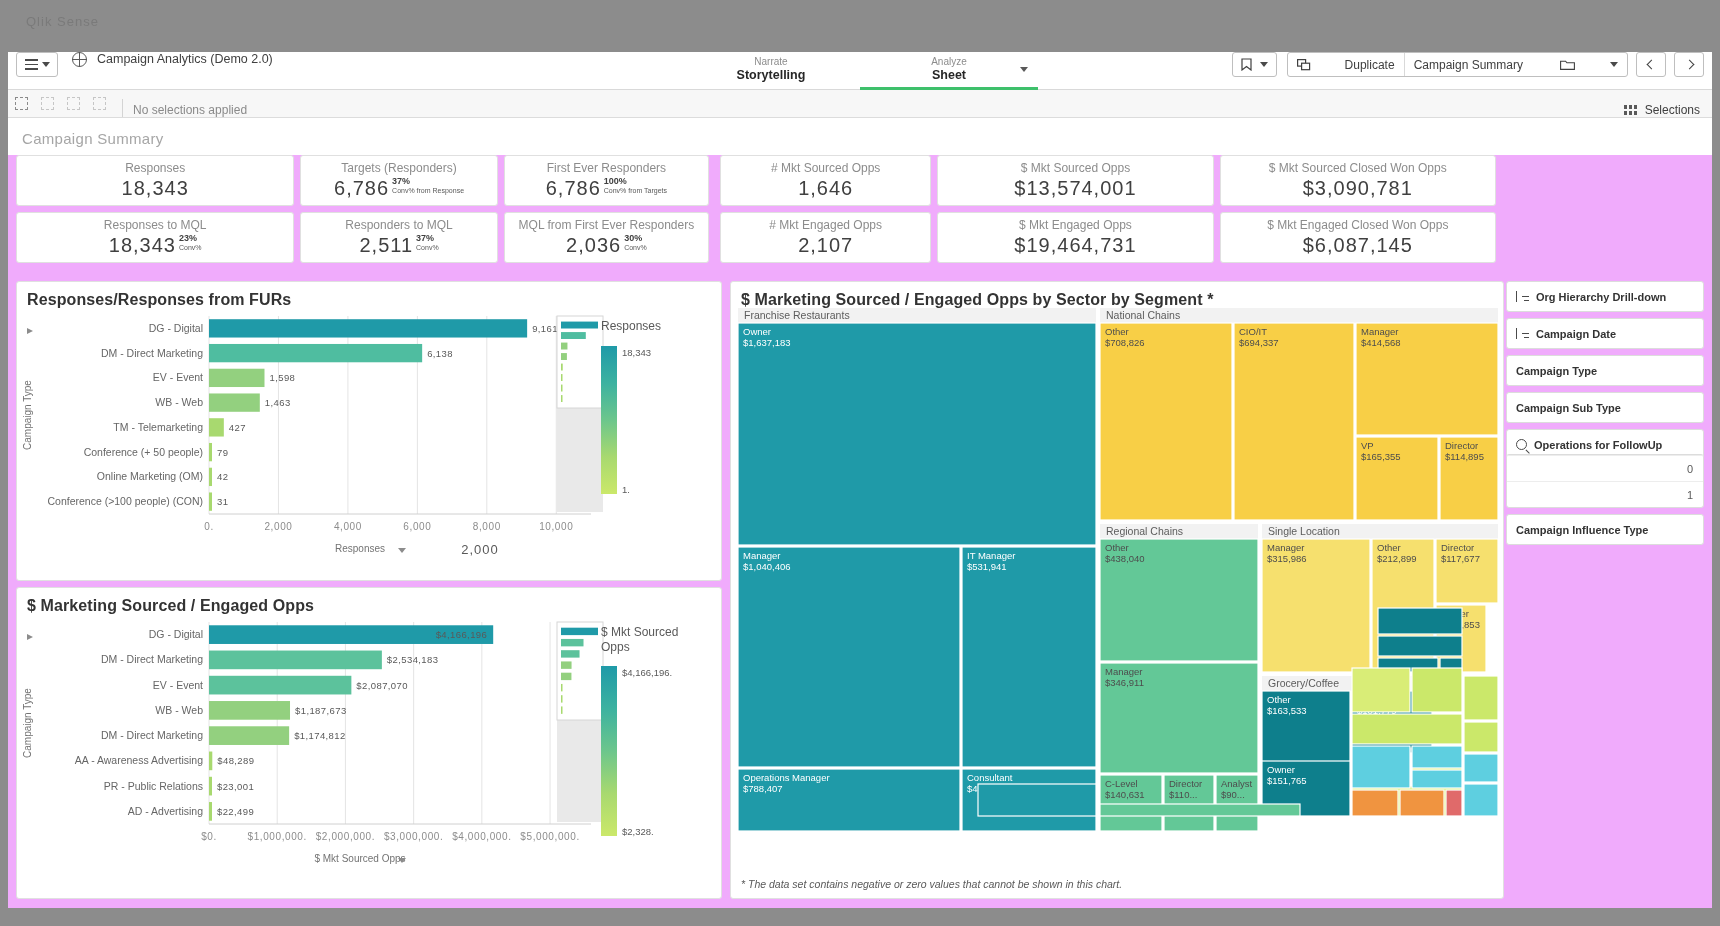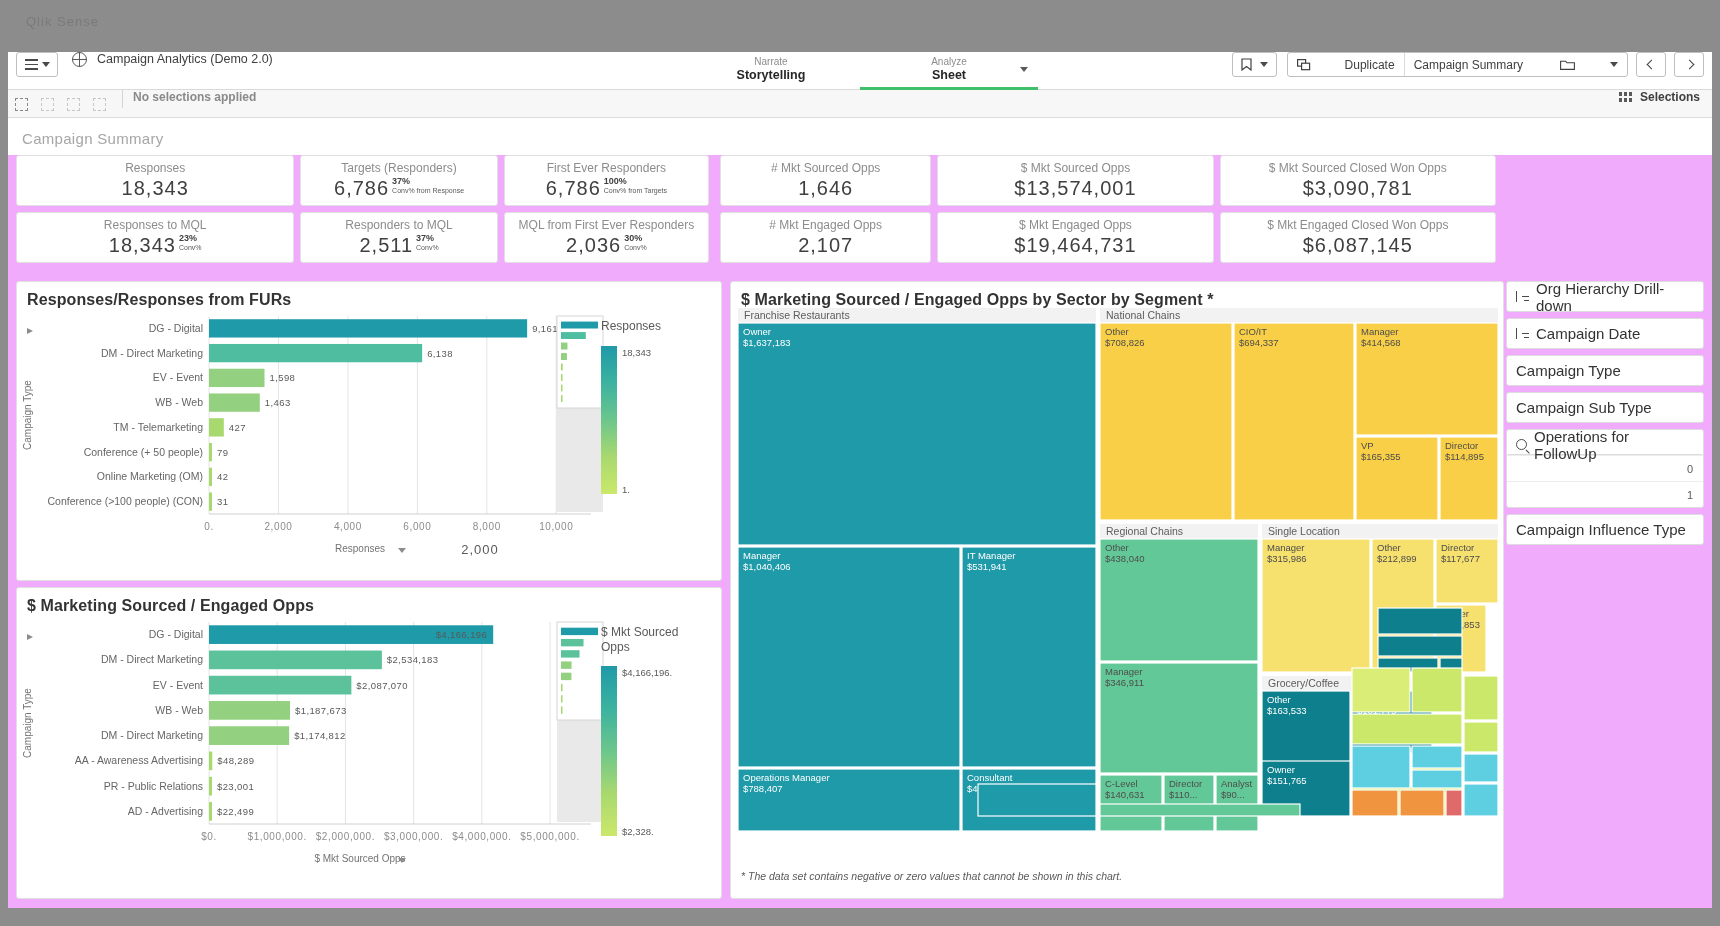--- a/index.html
+++ b/index.html
@@ -65,22 +65,22 @@
   .tb-group > div { display:flex; align-items:center; padding:0 9px; font-size:12px; color:#404040; cursor:pointer; border-right:1px solid #d9d9d9;gap:28px;}
   .tb-group > div:last-child { border-right:none; }
   .nav-btn { width:30px; height:25px; border:1px solid #bfbfbf; border-radius:3px; margin-left:8px;
     display:flex;align-items:center;justify-content:center; cursor:pointer; background:#fff;}
   .chev-l, .chev-r { width:7px;height:7px;border-top:1.6px solid #404040;border-right:1.6px solid #404040;}
   .chev-l { transform:rotate(-135deg); }
   .chev-r { transform:rotate(45deg); }
 
   
   .selbar {
-    height:28px; display:flex; align-items:flex-start;
-    background:#f7f7f7; border-bottom:1px solid #dcdcdc; position:relative;font-weight:bold;
+    height:28px; display:flex; align-items:flex-end;
+    background:#f7f7f7; border-bottom:1px solid #dcdcdc; position:relative;
   }
   .sel-ico { width:26px; height:28px; display:flex; align-items:center; justify-content:center; cursor:pointer;}
   .dash-box { width:13px;height:13px; border:1.3px dashed #8a8a8a; position:relative;}
   .dash-box.dim { border-color:#c6c6c6; }
   .sel-divider { width:1px; height:18px; background:#d4d4d4; margin:0 10px; }
   .sel-text { font-size:12px; color:#8a8a8a; }
   .sel-right { margin-left:auto; display:flex; align-items:center; gap:8px; padding-right:12px; }
   .grid-ico { display:grid; grid-template-columns:repeat(3,3px); grid-template-rows:repeat(2,4px); gap:2px;}
   .grid-ico i { background:#595959; display:block; }
   .sel-label { font-size:12px; color:#404040; }
@@ -121,21 +121,21 @@
   .tm-lbl { font-size:9.5px; }
   .tm-foot { font-size:10.5px; color:#595959; font-style:italic; padding-left:10px; }
 
   
   .filters { position:absolute; right:8px; top:0; width:198px; }
   .filt {
     background:#fff; border:1px solid #dcdcdc; border-radius:3px;
     height:31px; display:flex; align-items:center; padding:0 9px; gap:7px;
     margin-bottom:6px; cursor:pointer;
   }
-  .filt span.t { font-size:15px; font-weight:400; color:#333; }
+  .filt span.t { font-size:11px; font-weight:700; color:#333; }
   .drill-ico { width:13px; height:11px; position:relative; flex:none;}
   .drill-ico i { position:absolute; height:1.4px; background:#4a4a4a; right:0;}
   .drill-ico i:nth-child(1){ top:0; width:9px;}
   .drill-ico i:nth-child(2){ top:4.5px; width:7px;}
   .drill-ico i:nth-child(3){ top:9px; width:5px;}
   .drill-ico b { position:absolute; left:0; top:0; width:1.4px; height:11px; background:#4a4a4a;}
   .mag { width:11px;height:11px;border:1.4px solid #4a4a4a;border-radius:50%; position:relative; flex:none;}
   .mag:after{content:"";position:absolute;right:-4px;bottom:-3px;width:5px;height:1.4px;background:#4a4a4a;transform:rotate(45deg);}
   .filt-list { background:#fff; border:1px solid #dcdcdc; border-radius:3px; margin-top:-6px; margin-bottom:6px;}
   .filt-list .row { height:26px; border-top:1px solid #ededed; display:flex; align-items:center; justify-content:flex-end; padding-right:10px; font-size:11px; color:#595959; cursor:pointer;}
@@ -676,21 +676,21 @@
           <rect x="614" y="360" width="58" height="44" fill="#d9ed77" stroke="#fff" stroke-width="1.2"></rect>
           <rect x="674" y="360" width="50" height="44" fill="#cbe86a" stroke="#fff" stroke-width="1.2"></rect>
           <rect x="614" y="406" width="110" height="30" fill="#cbe86a" stroke="#fff" stroke-width="1.2"></rect>
           <rect x="614" y="438" width="58" height="42" fill="#5ecfe0" stroke="#fff" stroke-width="1.2"></rect>
           <rect x="674" y="438" width="50" height="22" fill="#5ecfe0" stroke="#fff" stroke-width="1.2"></rect>
           <rect x="674" y="462" width="50" height="18" fill="#5ecfe0" stroke="#fff" stroke-width="1.2"></rect>
           <rect x="614" y="482" width="46" height="26" fill="#f09440" stroke="#fff" stroke-width="1.2"></rect>
           <rect x="662" y="482" width="44" height="26" fill="#f09440" stroke="#fff" stroke-width="1.2"></rect>
           <rect x="708" y="482" width="16" height="26" fill="#e06a6a" stroke="#fff" stroke-width="1.2"></rect>
         </svg>
-      <div class="tm-foot" style="position:absolute;left:0;bottom:16px;">* The data set contains negative or zero values that cannot be shown in this chart.</div>
+      <div class="tm-foot" style="position:absolute;left:0;bottom:8px;">* The data set contains negative or zero values that cannot be shown in this chart.</div>
     </div>
 
     <div class="filters" style="top:126px;">
       <div class="filt">
         <span class="drill-ico">
             <b></b>
             <i></i>
             <i></i>
             <i></i>
           </span>

